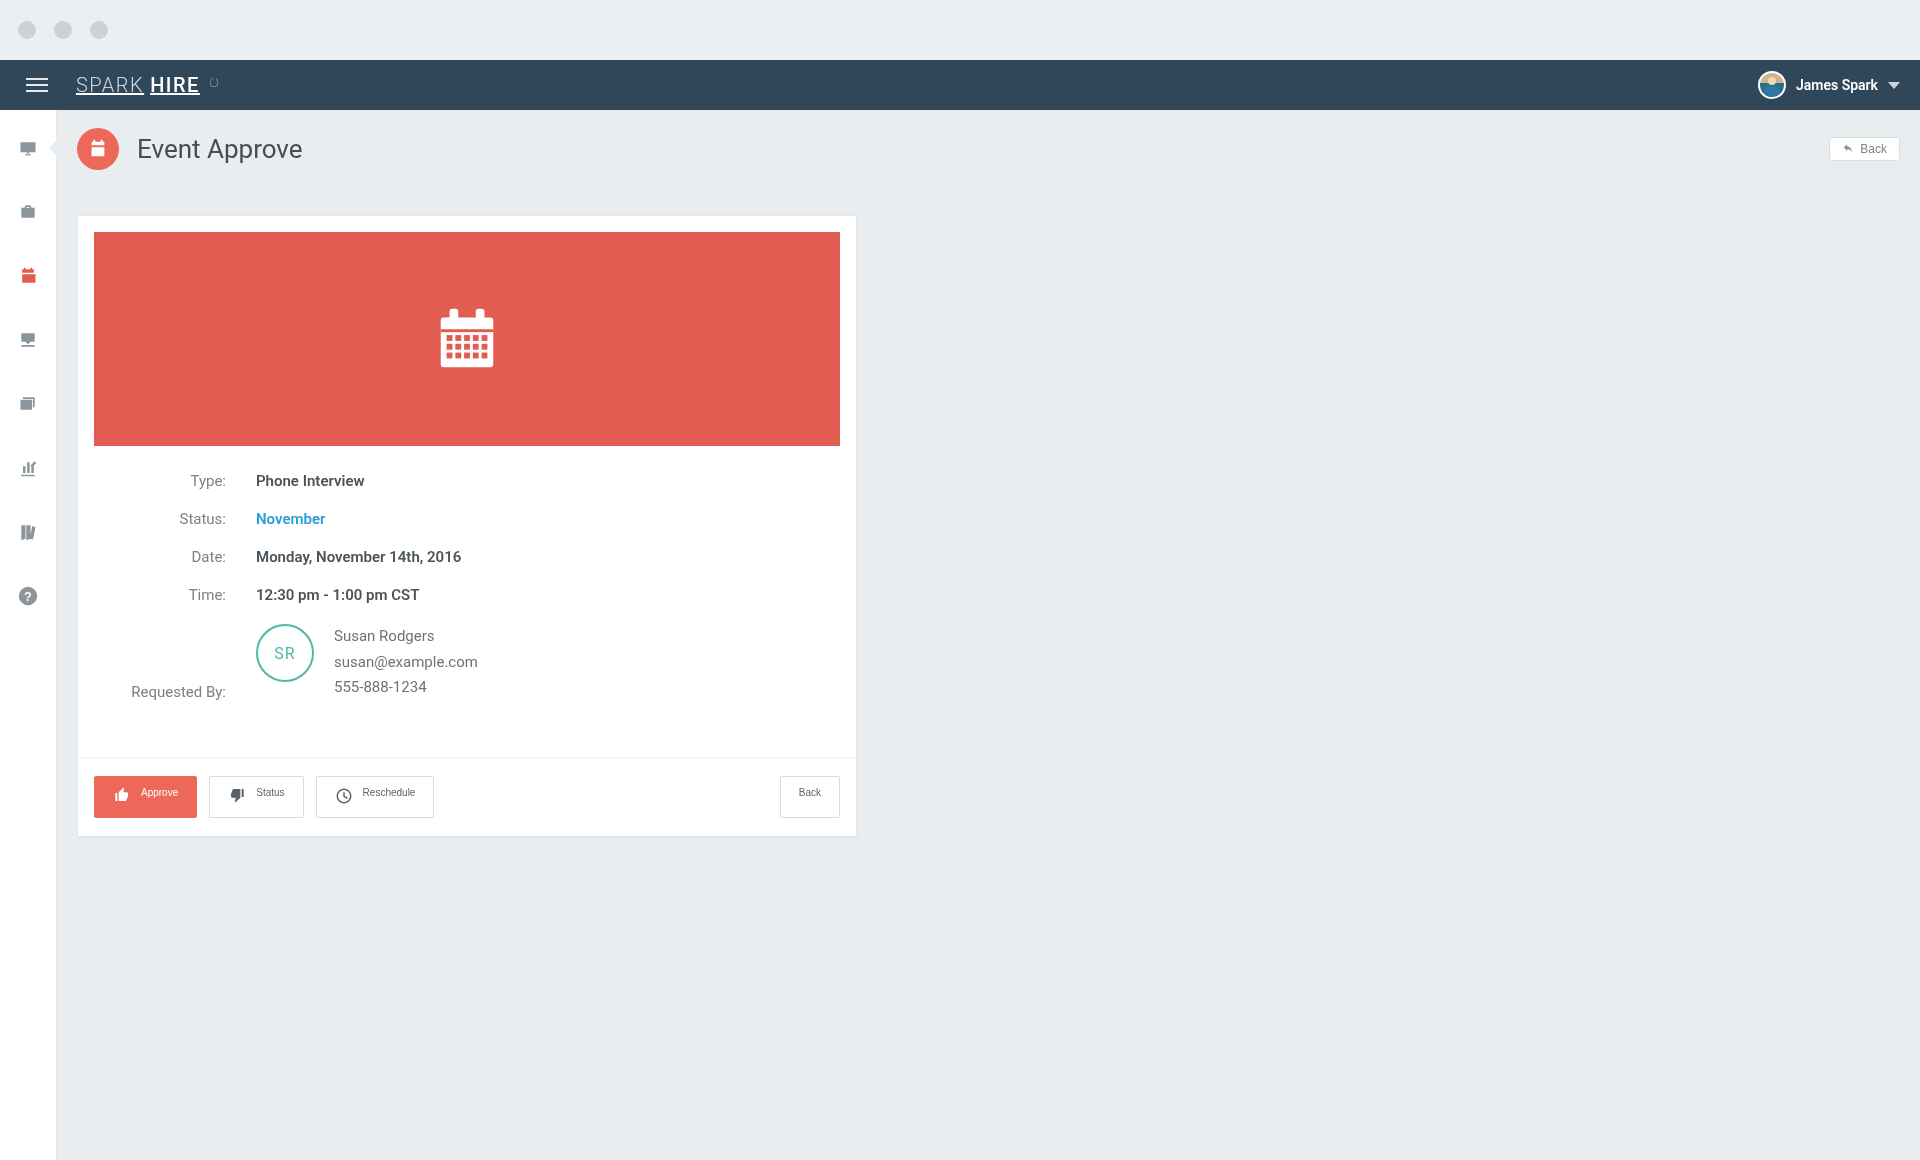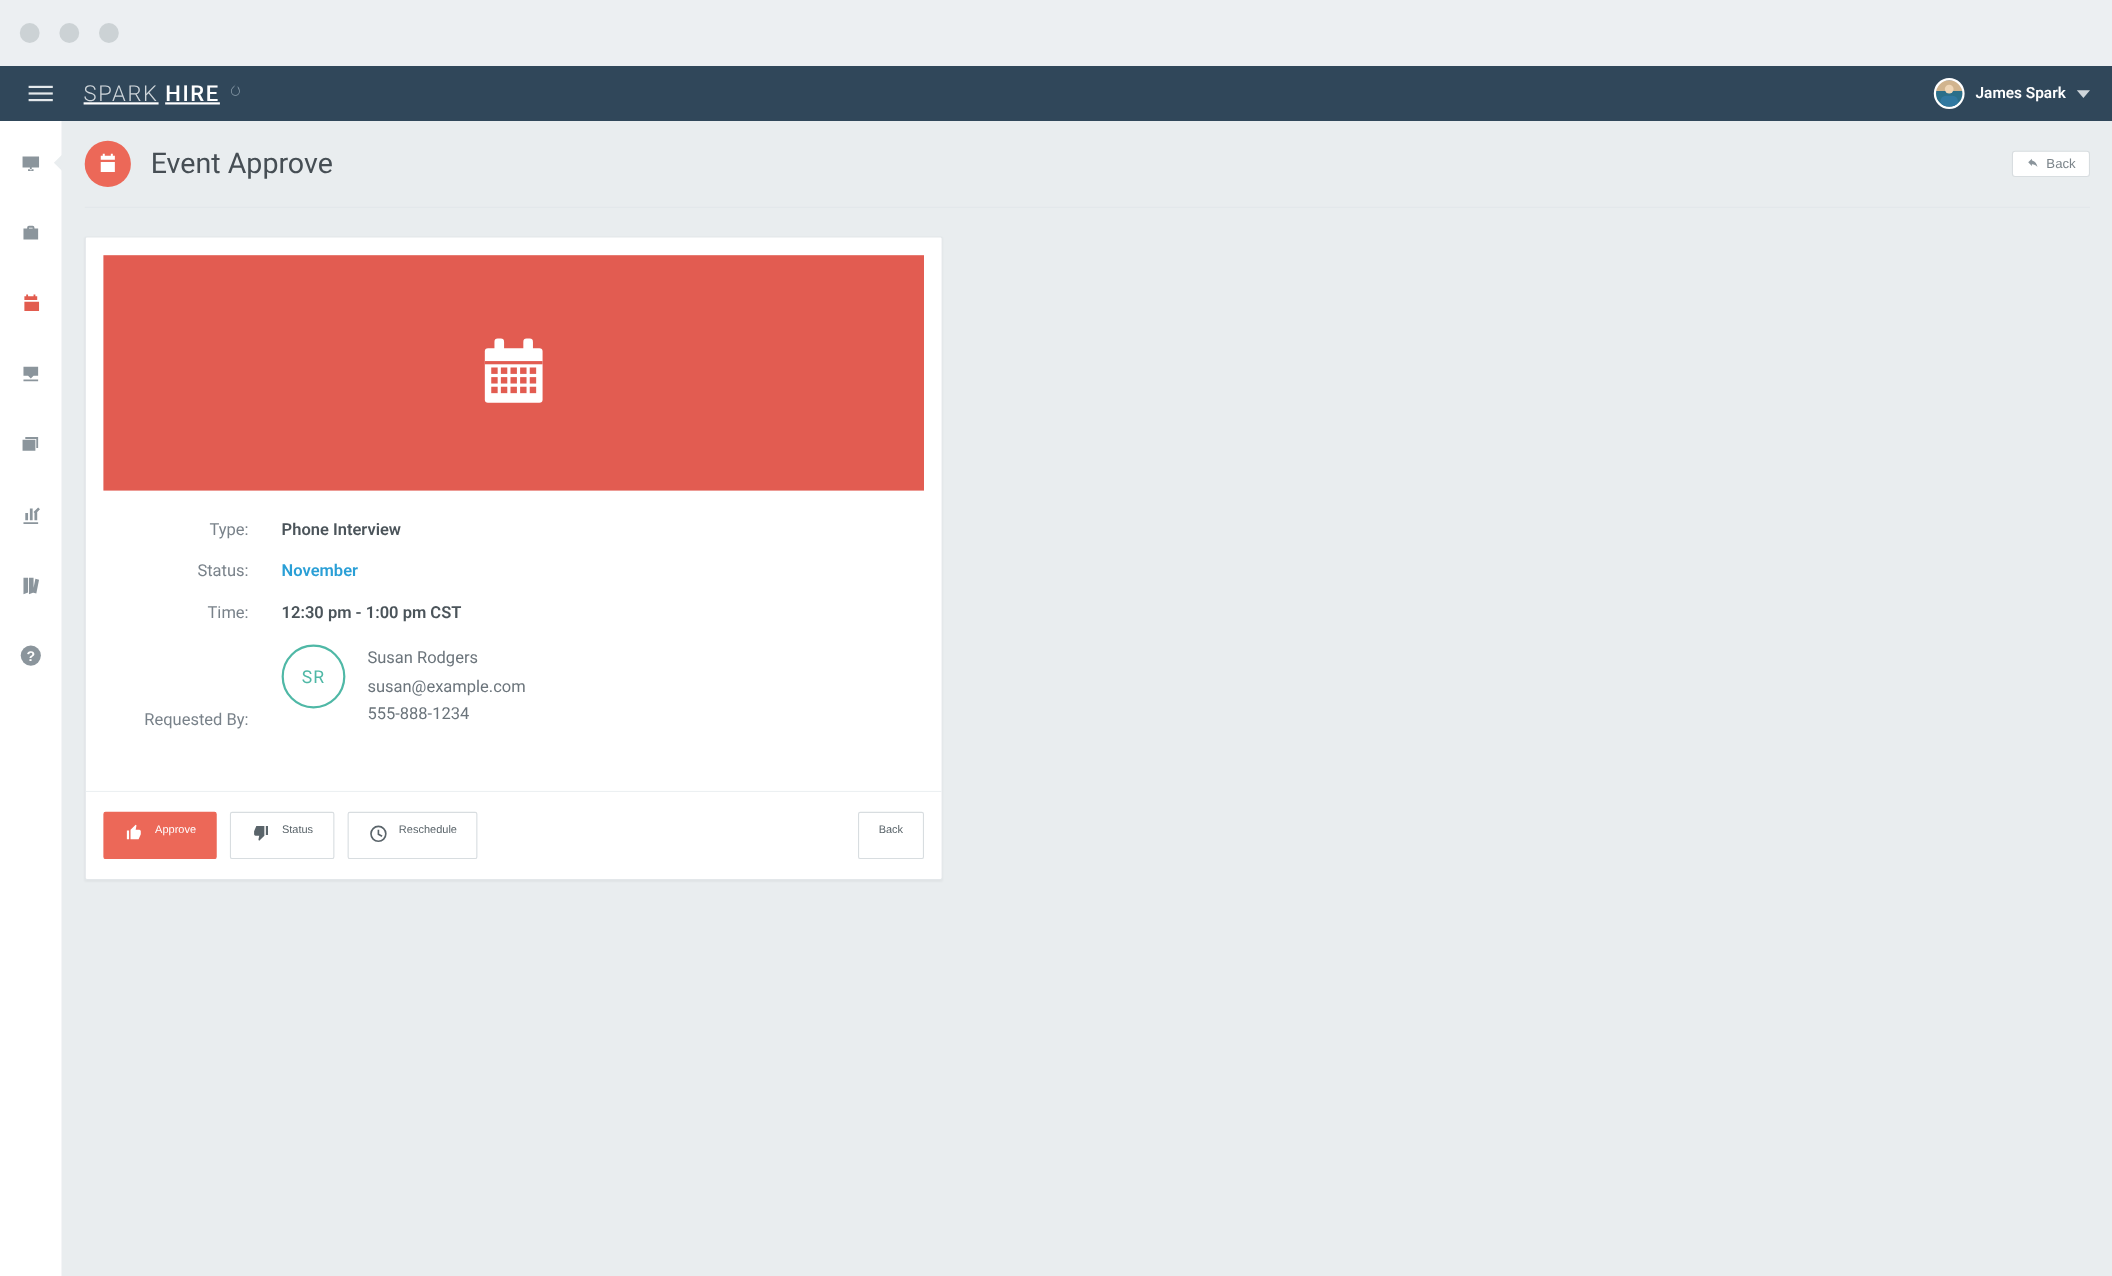--- a/index.html
+++ b/index.html
@@ -372,20 +372,24 @@
       </div>
 
       <div class="details">
         <div class="detail-row">
           <div class="detail-label">Type:</div>
           <div class="detail-value">Phone Interview</div>
         </div>
         <div class="detail-row">
           <div class="detail-label">Status:</div>
           <div class="detail-value value-link">November</div>
+        </div>
+        <div class="detail-row">
+          <div class="detail-label">Date:</div>
+          <div class="detail-value">Monday, November 14th, 2016</div>
         </div>
         <div class="detail-row">
           <div class="detail-label">Time:</div>
           <div class="detail-value">12:30 pm - 1:00 pm CST</div>
         </div>
         <div class="detail-row">
           <div class="detail-label">Requested By:</div>
           <div class="requester">
             <div class="initials-circle">SR</div>
             <div class="requester-info">

